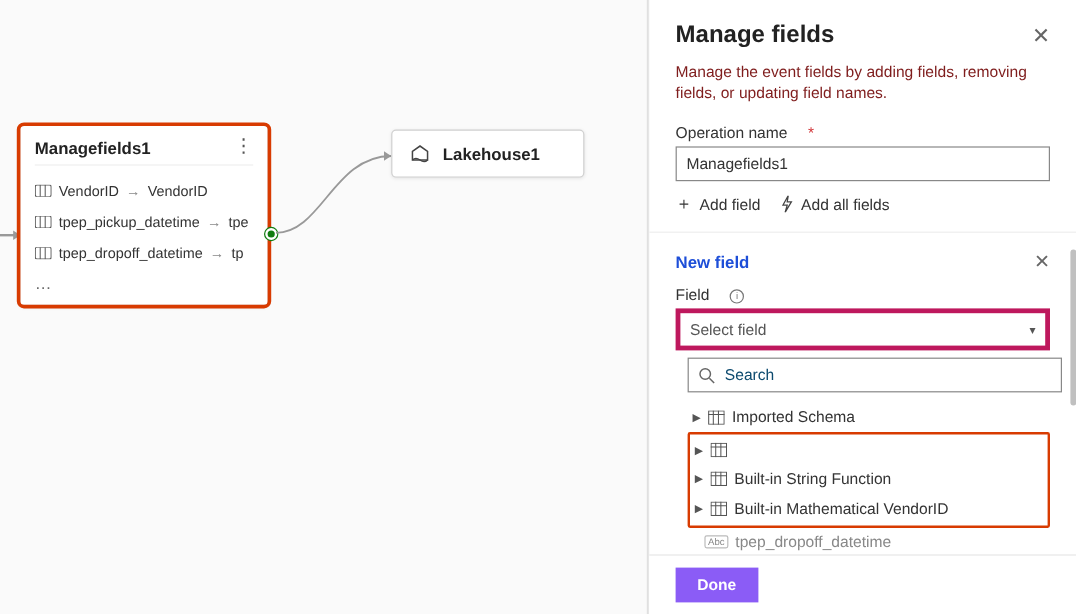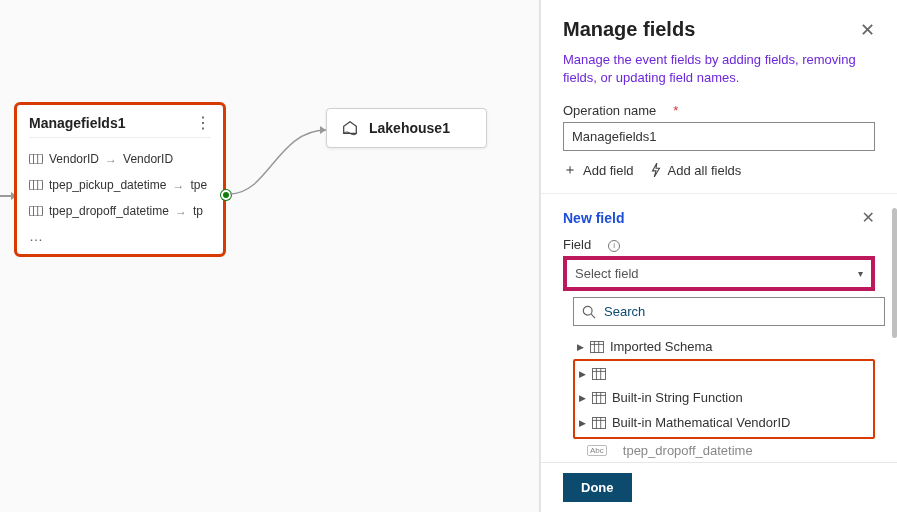--- a/index.html
+++ b/index.html
@@ -29,21 +29,21 @@
   .in-arrow { position:absolute; width:16px; height:2px; background:#999;}
   .in-arrow::after{ content:""; position:absolute; right:-1px; top:-3px; border-left:6px solid #999; border-top:4px solid transparent; border-bottom:4px solid transparent;}
 
   
   .panel { position:absolute; right:0; top:0; width:357px; height:512px; background:#fff; border-left:1px solid #e6e6e6; display:flex; flex-direction:column;}
   .panel-scroll { position:absolute; right:0; top:208px; width:5px; height:130px; background:#c0c0c0; border-radius:3px;}
   .panel-inner { padding:18px 22px 0 22px; flex:1; overflow:hidden;}
   .panel-title-row { display:flex; justify-content:space-between; align-items:center; margin-bottom:10px;}
   .panel-title { font-size:20px; font-weight:600; color:#222;}
   .close-x { font-size:18px; color:#666; cursor:pointer; font-weight:300;}
-  .panel-desc { font-size:13px; color:#6d28d9; line-height:1.4; margin-bottom:16px;}
+  .panel-desc { font-size:13px; color:#7f1d1d; line-height:1.4; margin-bottom:16px;}
   .form-label { font-size:13px; color:#333; margin-bottom:4px; display:flex; align-items:flex-end; gap:17px;}
   .req { color:#d13438; }
   .text-input { width:100%; border:1px solid #888; padding:6px 8px; font-size:13px; color:#333; margin-bottom:10px;}
   .action-row { display:flex; gap:16px; margin-bottom:14px;}
   .action-link { display:flex; align-items:center; gap:6px; font-size:13px; color:#333; cursor:pointer;}
   .action-link .plus { font-size:14px; }
   .action-link .bolt { width:12px; height:14px; }
 
   .divider { height:1px; background:#eee; margin:0 -22px 14px;}
   .newfield-row { display:flex; justify-content:space-between; align-items:center; margin-bottom:10px;}
@@ -53,25 +53,25 @@
   .chev { font-size:10px; color:#555;}
   .search-box { width:calc(100% - 0px); border:1px solid #888; padding:6px 8px; font-size:13px; color:#0c4a6e; display:flex; align-items:center; gap:8px; margin:0 0 8px 10px;}
   .search-icon { width:14px; height:14px; }
 
   .tree { margin-left:10px;}
   .tree-item { display:flex; align-items:center; gap:6px; font-size:13px; color:#333; padding:5px 4px; cursor:pointer;}
   .tree-chev { font-size:9px; color:#555; transform:rotate(0deg);}
   .table-icon { width:14px; height:12px;}
   .highlight-box { border:2px solid #d83b01; border-radius:2px; padding:2px 0;}
   
-  .leaf-item { margin-left:10px; display:flex; align-items:center; gap:16px; font-size:13px; color:#888; padding:4px;}
+  .leaf-item { margin-left:10px; display:flex; align-items:center; gap:6px; font-size:13px; color:#888; padding:4px;}
   .abc-icon { border:1px solid #bbb; font-size:8px; padding:0 2px; color:#888; border-radius:2px;}
 
   .done-bar { position:absolute; bottom:0; left:0; right:0; border-top:1px solid #e6e6e6; padding:10px 22px; background:#fff;}
-  .done-btn { background:#0c4a6e; color:#fff; border:none; padding:7px 18px; font-size:13px; font-weight:600; cursor:pointer;}
+  .done-btn { background:#8b5cf6; color:#fff; border:none; padding:7px 18px; font-size:13px; font-weight:600; cursor:pointer;}
 </style>
 </head>
 <body>
 
 <div class="canvas">
 
   <div class="in-arrow" style="left:0px; top:195px;"></div>
 
   <div class="node highlight" style="left:16px; top:104px; width:208px;">
     <div class="node-header">

